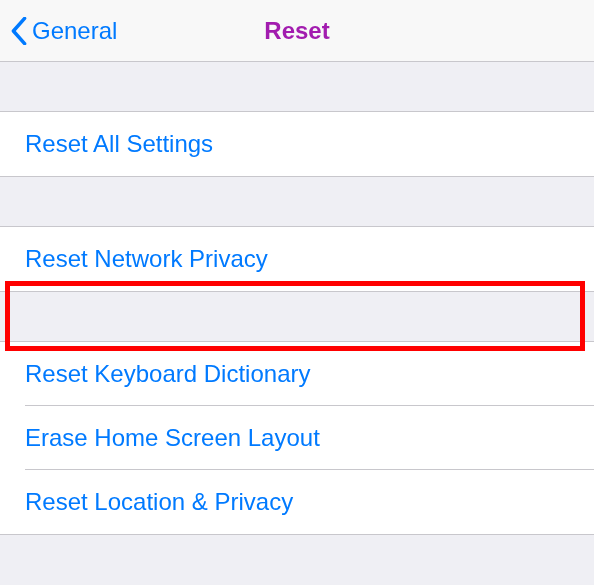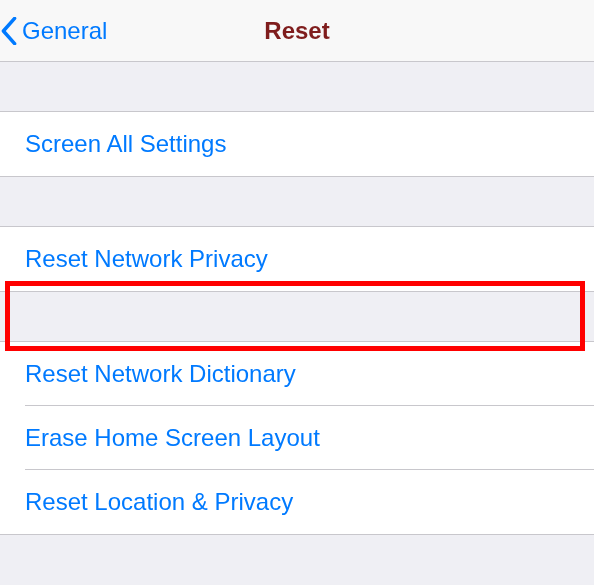--- a/index.html
+++ b/index.html
@@ -19,36 +19,37 @@
       background: #f8f8f8;
       height: 62px;
       border-bottom: 1px solid #c8c7cc;
       position: relative;
       display: flex;
       align-items: center;
     }
     .back-button {
       display: flex;
       align-items: center;
+      padding-left: 10px;
       color: #007aff;
       font-size: 24px;
       cursor: pointer;
     }
     .back-button svg {
       width: 18px;
       height: 28px;
       margin-right: 4px;
     }
     .header-title {
       position: absolute;
       left: 50%;
       transform: translateX(-50%);
       font-size: 24px;
       font-weight: 600;
-      color: #7f1d1d;
+      color: #a21caf;
     }
     .group {
       background: #fff;
       border-top: 1px solid #c8c7cc;
       border-bottom: 1px solid #c8c7cc;
     }
     .spacer-top {
       height: 49px;
     }
     .spacer-mid {
@@ -92,37 +93,37 @@
     </svg>
     <span>General</span>
   </div>
   <div class="header-title">Reset</div>
 </div>
 
 <div class="spacer-top"></div>
 
 <div class="group">
   <div class="row">
-    <span>Screen All Settings</span>
+    <span>Reset All Settings</span>
   </div>
 </div>
 
 <div class="spacer-mid"></div>
 
 <div class="group">
   <div class="row">
     <span>Reset Network Privacy</span>
   </div>
 </div>
 
 <div class="spacer-mid2"></div>
 
 <div class="group">
   <div class="row">
-    <span>Reset Network Dictionary</span>
+    <span>Reset Keyboard Dictionary</span>
   </div>
   <div class="row">
     <span>Erase Home Screen Layout</span>
   </div>
   <div class="row">
     <span>Reset Location &amp; Privacy</span>
   </div>
 </div>
 
 <div class="highlight" style="top: 281px; left: 5px; width: 580px; height: 70px;"></div>

